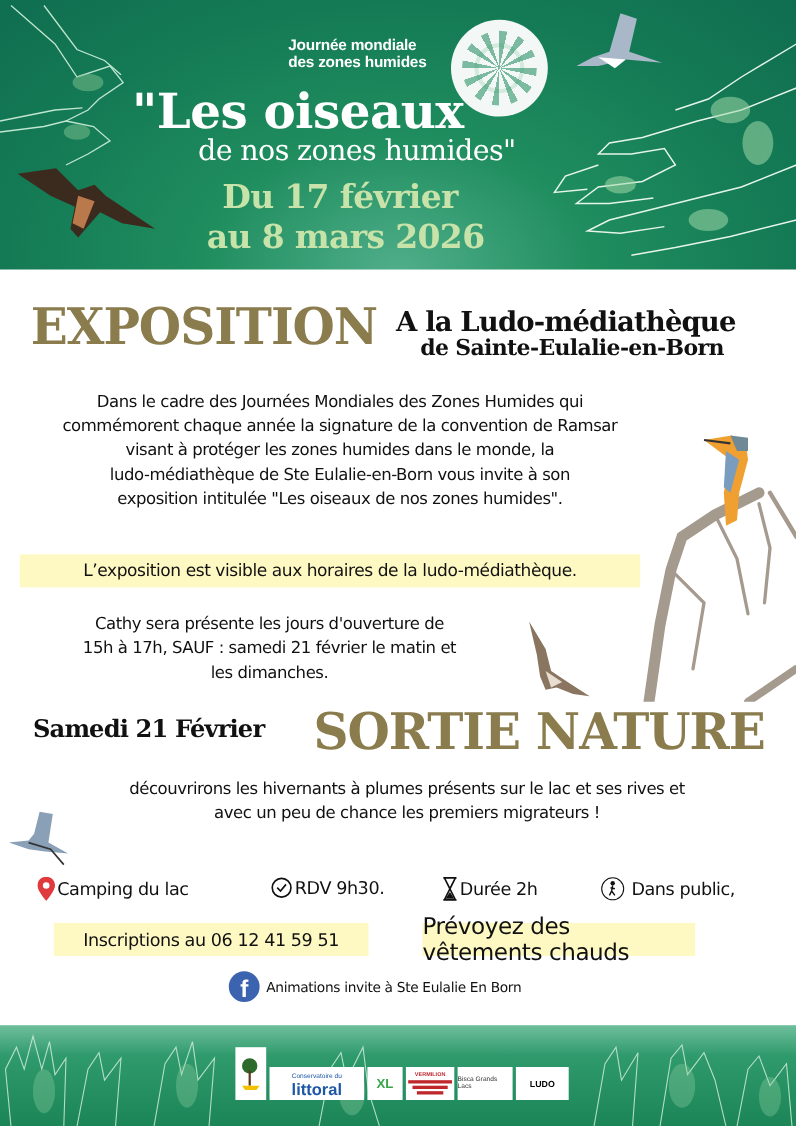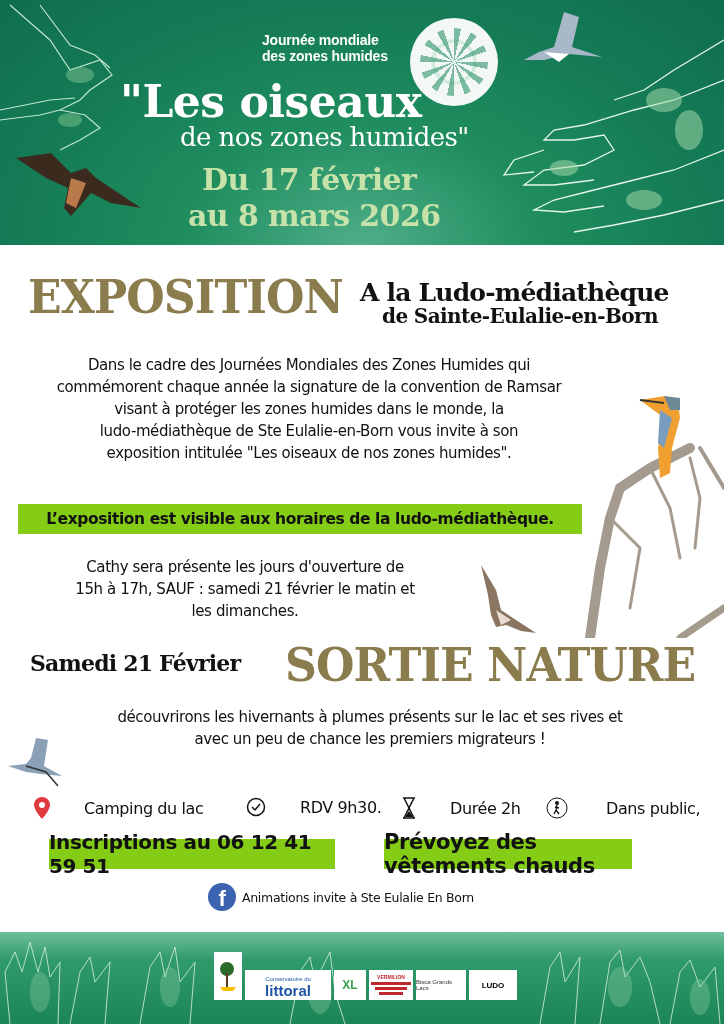--- a/index.html
+++ b/index.html
@@ -32,37 +32,37 @@
   .expo { position: absolute; left: 28px; top: 270px; color: #8b7c4e;
     font-family: "DejaVu Serif", serif; font-weight: bold; font-size: 46px; letter-spacing: -1px; transform: scaleX(0.96); transform-origin: left; }
   .expo-place1 { position: absolute; left: 360px; top: 278px; font-family: "DejaVu Serif", serif; font-weight: bold;
     font-size: 25px; color: #111; letter-spacing: -0.8px; }
   .expo-place2 { position: absolute; left: 382px; top: 304px; font-family: "DejaVu Serif", serif; font-weight: bold;
     font-size: 20px; color: #111; letter-spacing: -0.6px; }
 
   .para { position: absolute; text-align: center; font-family: "DejaVu Sans", sans-serif; color: #111;
     font-size: 15px; line-height: 22px; letter-spacing: -0.4px; }
   .p1 { left: 14px; top: 354px; width: 590px; }
-  .green-box { position: absolute; background: #84cc16; color: #111; font-size: 15.5px; letter-spacing: -0.4px;
-    font-family: "DejaVu Sans", sans-serif; display: flex; align-items: center; justify-content: center; font-weight: bold; }
+  .green-box { position: absolute; background: #fef9c3; color: #111; font-size: 15.5px; letter-spacing: -0.4px;
+    font-family: "DejaVu Sans", sans-serif; display: flex; align-items: center; justify-content: center; }
   .gb1 { left: 18px; top: 504px; width: 564px; height: 30px; }
   .p2 { left: 20px; top: 556px; width: 450px; }
 
   .samedi { position: absolute; left: 30px; top: 650px; font-family: "DejaVu Serif", serif; font-weight: bold;
     font-size: 22px; color: #111; letter-spacing: -0.8px; }
   .sortie { position: absolute; left: 285px; top: 638px; color: #8b7c4e; font-family: "DejaVu Serif", serif;
     font-weight: bold; font-size: 46px; letter-spacing: -1px; transform: scaleX(0.96); transform-origin: left; }
   .p3 { left: 30px; top: 706px; width: 680px; }
 
   .infos { position: absolute; top: 797px; left: 0; width: 724px; height: 26px; }
-  .info { position: absolute; display: flex; align-items: center; font-size: 16px; letter-spacing: -0.4px; color: #111; gap: 32px; }
+  .info { position: absolute; display: flex; align-items: center; font-size: 16px; letter-spacing: -0.4px; color: #111; }
   .info svg { margin-right: 2px; }
   .i1 { left: 34px; } .i2 { left: 246px; } .i3 { left: 402px; justify-content: flex-end; } .i4 { left: 546px; }
 
-  .gb2 { left: 49px; top: 839px; width: 286px; height: 30px; font-size: 20px; }
+  .gb2 { left: 49px; top: 839px; width: 286px; height: 30px; font-size: 16px; }
   .gb3 { left: 384px; top: 839px; width: 248px; height: 30px; font-size: 21px; }
 
   .fb { position: absolute; left: 208px; top: 883px; display: flex; align-items: center; font-size: 12.5px; letter-spacing: -0.3px; color: #111; }
   .fb-icon { width: 28px; height: 28px; border-radius: 50%; background: #3b63b0; color: #fff; font-weight: bold;
     font-family: "Liberation Sans", sans-serif; font-size: 22px; display: flex; align-items: flex-end; justify-content: center; margin-right: 6px; overflow: hidden; line-height: 24px; }
 
   
   .footer { position: absolute; left: 0; top: 932px; width: 724px; height: 92px;
     background: linear-gradient(180deg, #6fbf9c 0%, #2f9a6c 30%, #1b8558 100%); overflow: hidden; }
   .logos { position: absolute; left: 214px; top: 952px; display: flex; align-items: flex-end; gap: 3px; }

